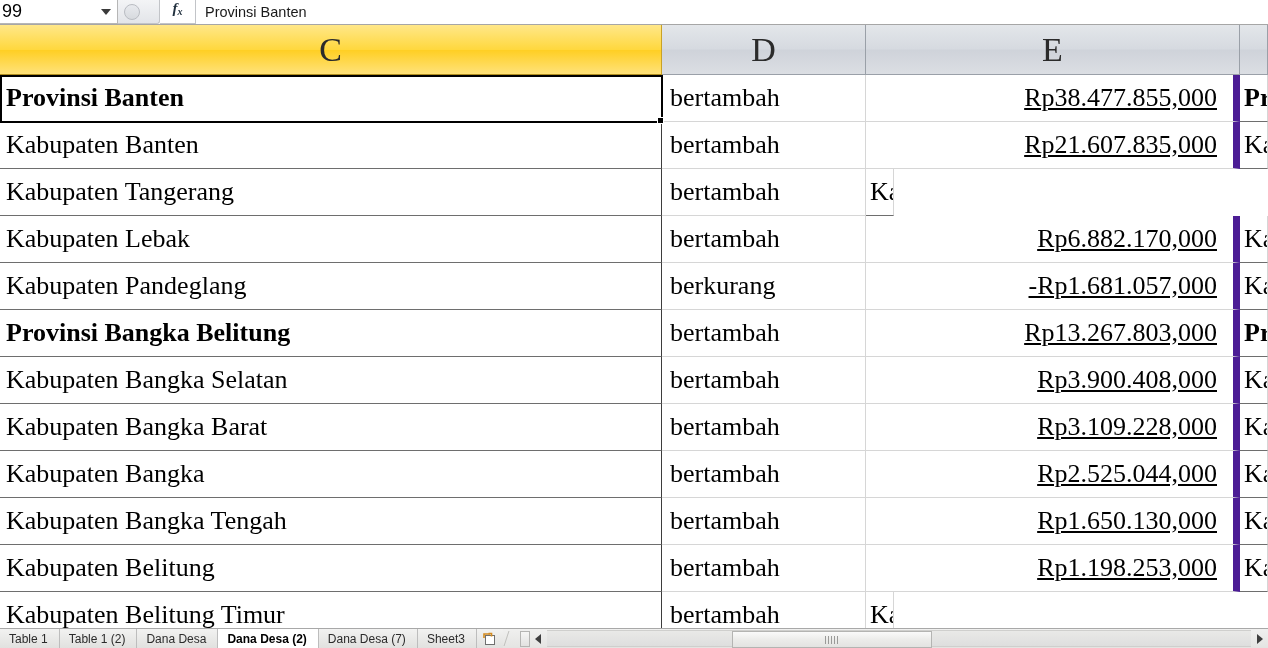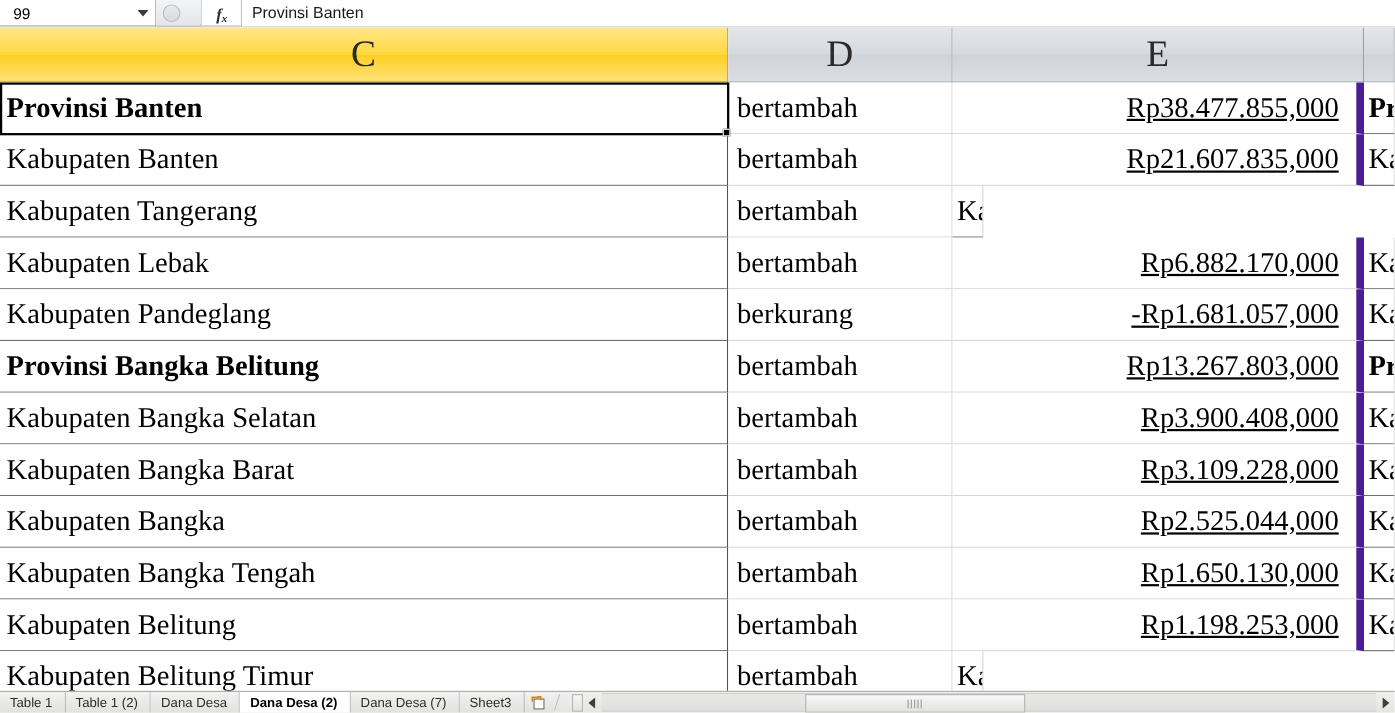--- a/index.html
+++ b/index.html
@@ -23,31 +23,31 @@
     top: 0; left: 0;
     width: 1268px;
     height: 25px;
     background: #ffffff;
     display: flex;
     align-items: stretch;
     border-bottom: 1px solid #a6a6a6;
     box-sizing: border-box;
   }
   .name-box {
-    width: 142px;
+    width: 118px;
     height: 24px;
     background: #ffffff;
     border: 1px solid #b6b6b6;
     border-left: none;
     border-top: none;
     box-sizing: border-box;
     display: flex;
     align-items: center;
-    padding-left: 12px;
-    font-size: 14px;
+    padding-left: 2px;
+    font-size: 18px;
     color: #000;
     font-family: "Liberation Sans", sans-serif;
   }
   .name-box-text { white-space: nowrap; overflow: hidden; }
   .namebox-arrow {
     margin-left: auto;
     margin-right: 6px;
     width: 0; height: 0;
     border-left: 5px solid transparent;
     border-right: 5px solid transparent;
@@ -79,21 +79,21 @@
     box-sizing: border-box;
   }
   .fx-box {
     width: 36px;
     height: 24px;
     background: #fff;
     border: 1px solid #c2c4c8;
     border-top: none;
     border-left: none;
     box-sizing: border-box;
-    display: flex; align-items: flex-end; justify-content: center;
+    display: flex; align-items: flex-start; justify-content: center;
     font-style: italic;
     font-family: "Liberation Serif", serif;
     font-size: 15px;
     color: #22313f;
     font-weight: bold;
   }
   .fx-box .sub { font-size: 10px; vertical-align: -2px; }
   .formula-input {
     flex: 1;
     height: 24px;

